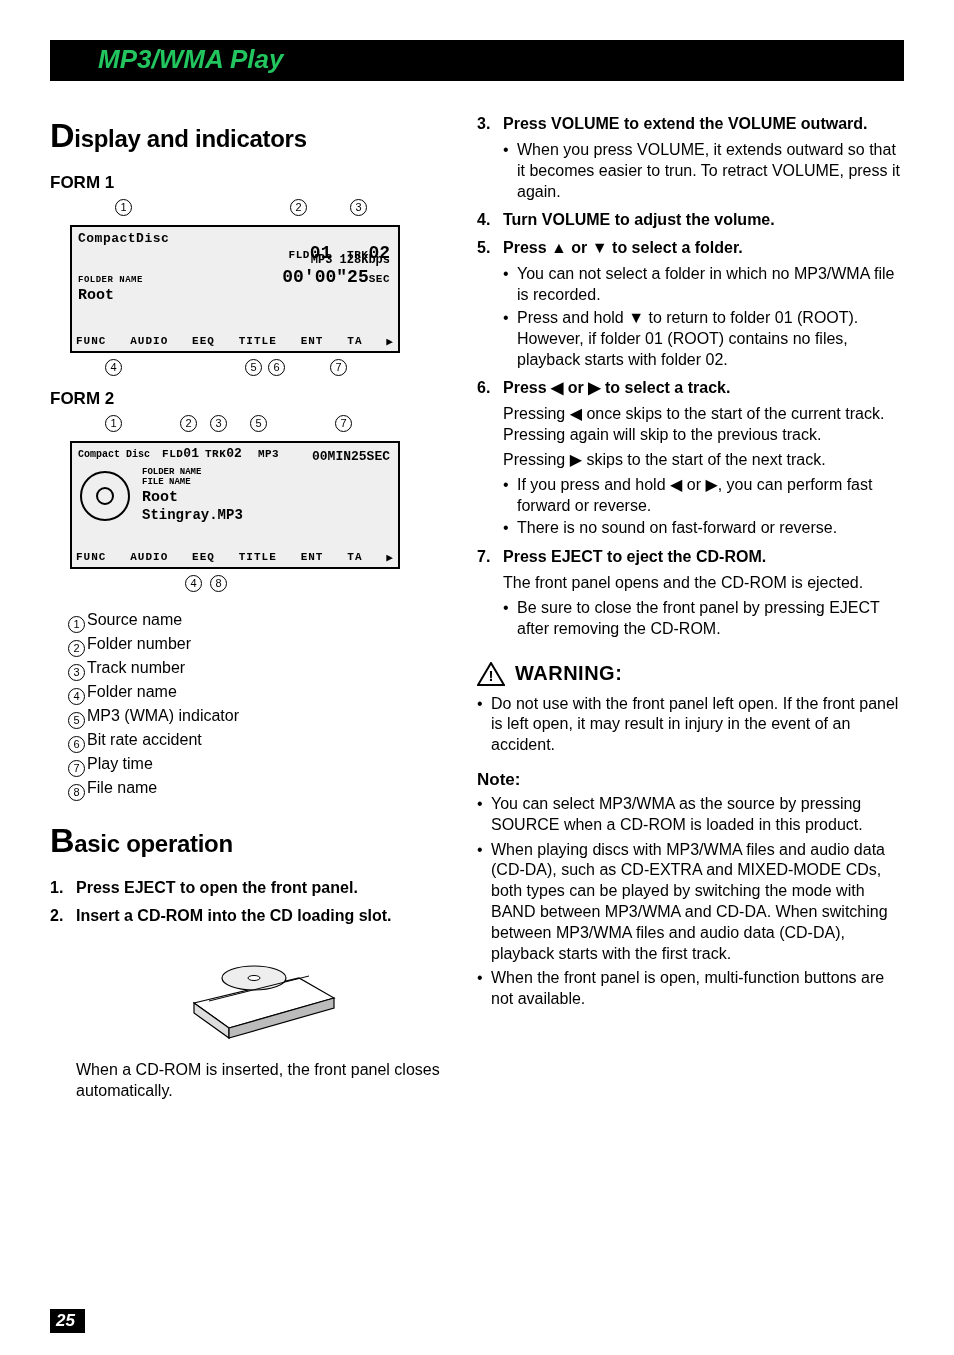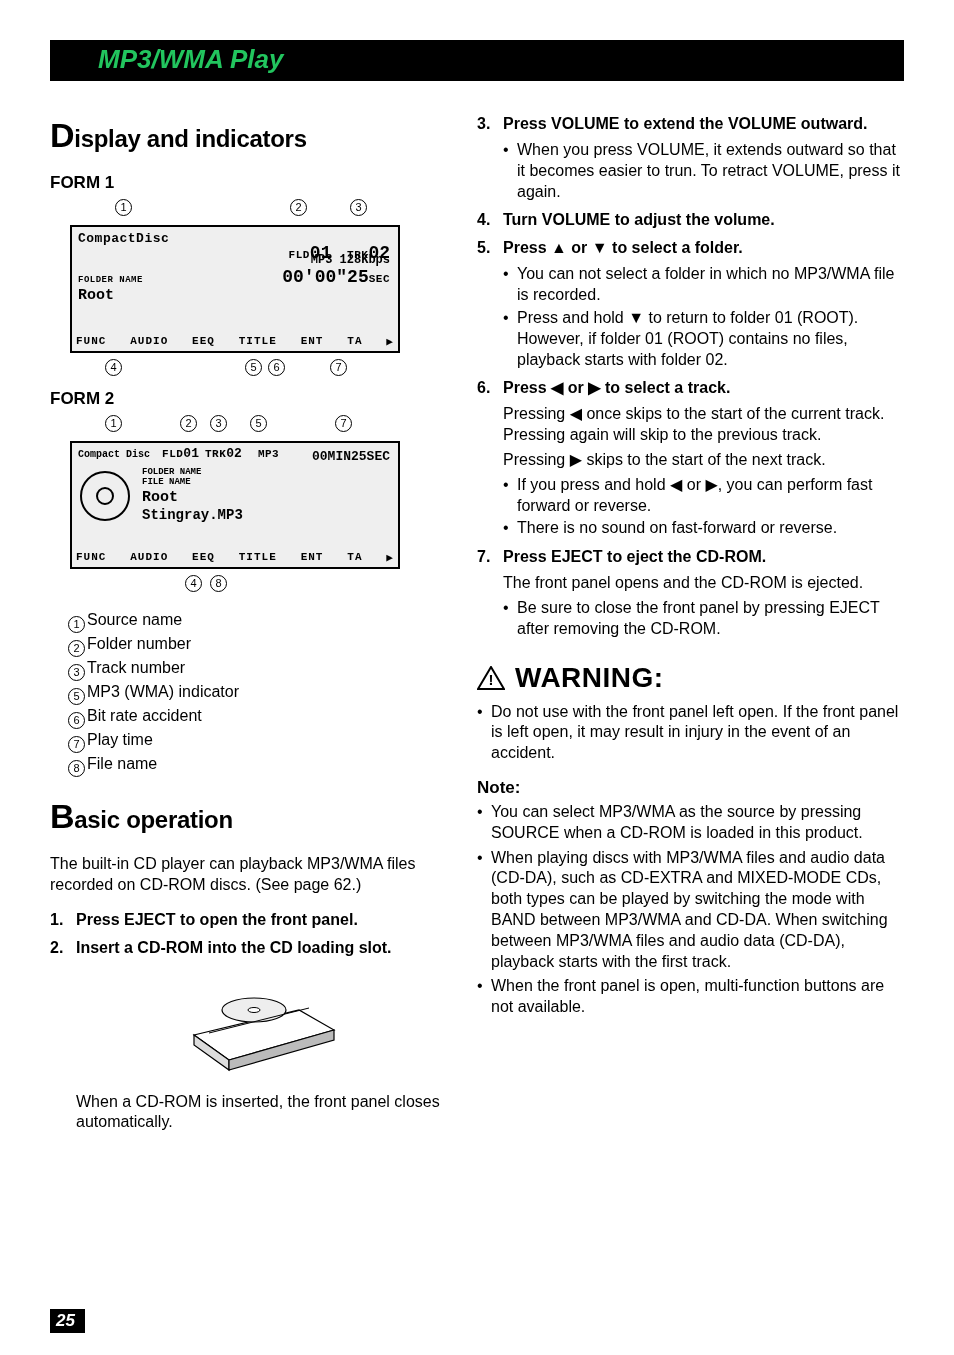--- a/index.html
+++ b/index.html
@@ -146,21 +146,21 @@
     margin: 22px 0 8px 0;
   }
   .tri {
     width:28px;height:24px;
     position:relative;
   }
   .tri svg { width:28px; height:24px; }
   .warn-text {
     font-family: "Arial Narrow", Arial, sans-serif;
     font-weight:bold;
-    font-size:28px;
+    font-size:20px;
     letter-spacing:0.5px;
   }
   .warn-body {
     display:flex;
     font-size:16px;
     line-height:1.3;
     margin-bottom:4px;
   }
   .warn-body .dot { width:14px; flex-shrink:0; }
   .note-head{
@@ -285,31 +285,31 @@
 
       <div class="callout-bottom">
         <span class="circ" style="position:absolute;left:135px">4</span>
         <span class="circ" style="position:absolute;left:160px">8</span>
       </div>
 
       <div class="legend">
         <div><span class="circ">1</span><span>Source name</span></div>
         <div><span class="circ">2</span><span>Folder number</span></div>
         <div><span class="circ">3</span><span>Track number</span></div>
+        <div><span class="circ">4</span><span>Folder name</span></div>
         <div><span class="circ">5</span><span>MP3 (WMA) indicator</span></div>
         <div><span class="circ">6</span><span>Bit rate accident</span></div>
         <div><span class="circ">7</span><span>Play time</span></div>
         <div><span class="circ">8</span><span>File name</span></div>
       </div>
 
       <div class="h1" style="margin-top:20px;">
         <span class="bigcap">B</span><span>asic operation</span>
       </div>
 
-      <div class="intro">The built-in CD player can playback MP3/WMA files recorded on CD-ROM discs. (See page 62.)</div>
 
       <div class="step">
         <span class="step-num">1.</span>
         <span>Press EJECT to open the front panel.</span>
       </div>
       <div class="step">
         <span class="step-num">2.</span>
         <span>Insert a CD-ROM into the CD loading slot.</span>
       </div>
 

